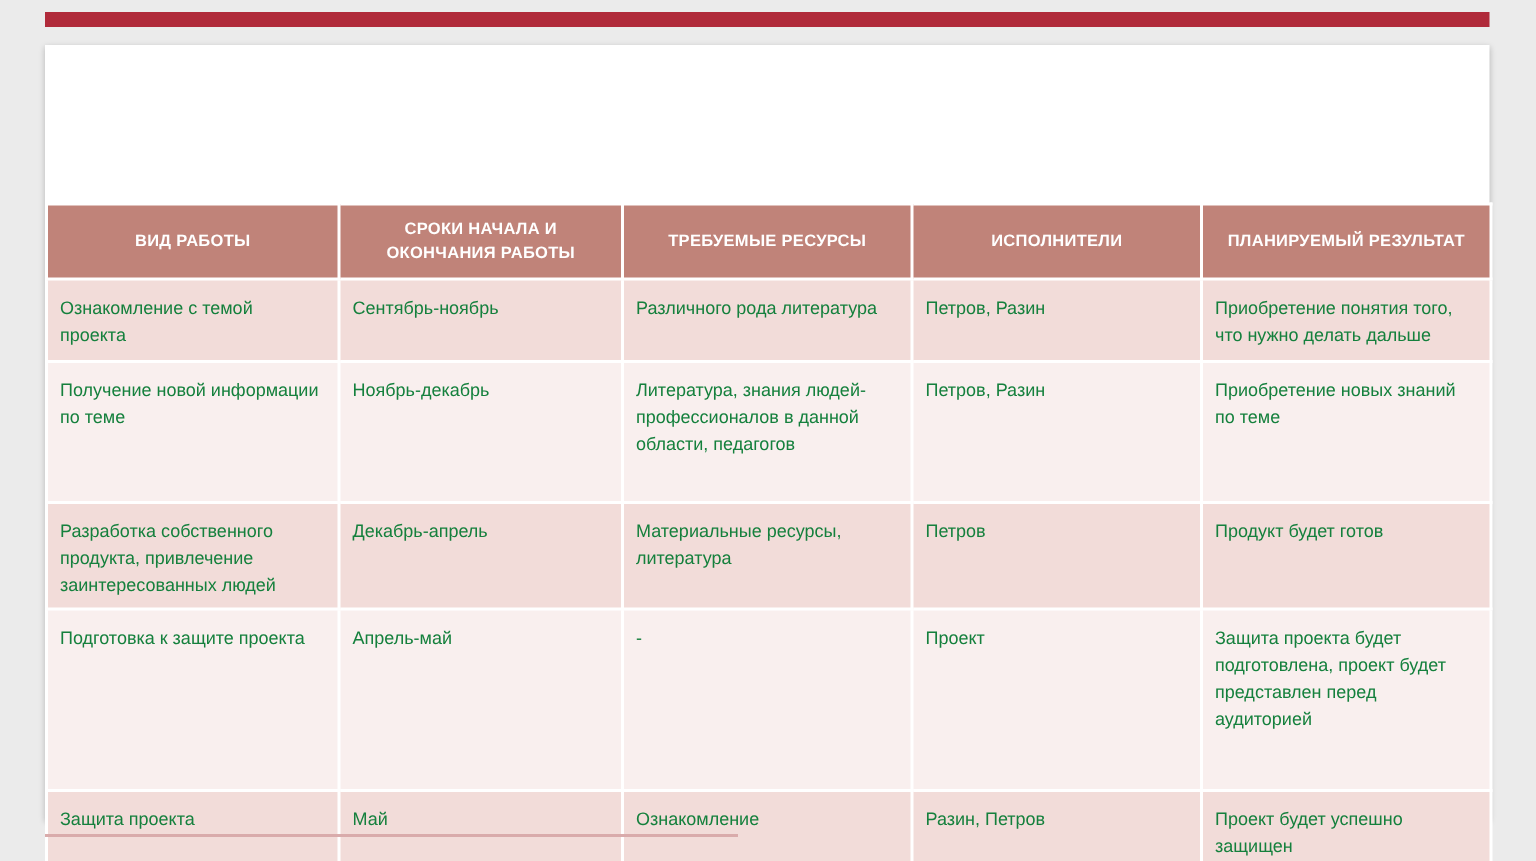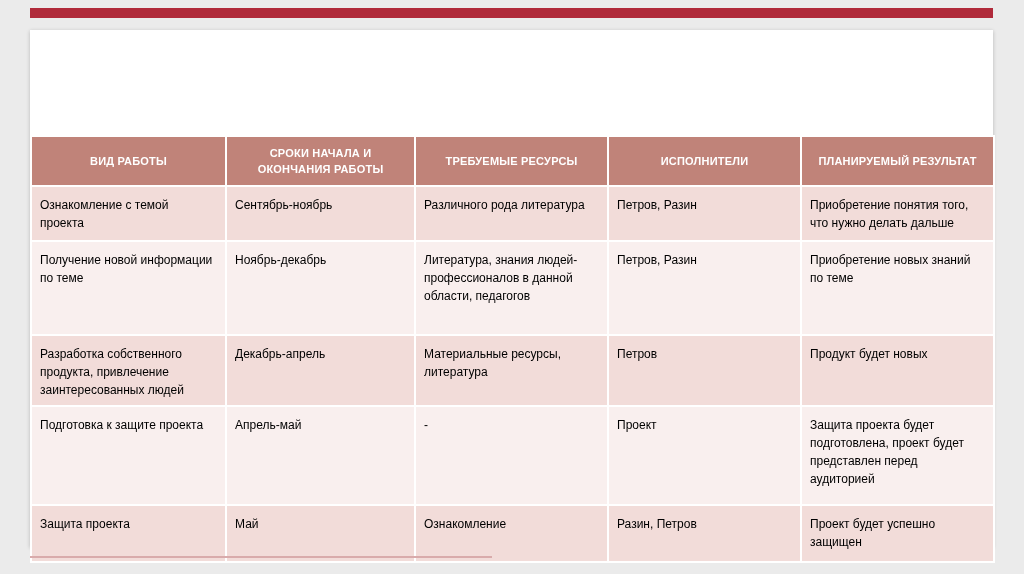--- a/index.html
+++ b/index.html
@@ -48,21 +48,21 @@
     text-align: center;
     vertical-align: middle;
     padding: 4px 10px;
     border: 2px solid #ffffff;
     height: 50px;
     letter-spacing: 0.2px;
     line-height: 1.5;
   }
   .roadmap td {
     font-size: 12px;
-    color: #000000;
+    color: #15803d;
     vertical-align: top;
     padding: 9px 10px 6px 8px;
     border: 2px solid #ffffff;
     line-height: 1.5;
   }
   tr.odd td  { background: var(--row-odd, #f2dcd9); }
   tr.even td { background: var(--row-even, #f9efee); }
   td.ac { text-align: left; }
   td.al { text-align: left; }
   .progress {
@@ -109,23 +109,23 @@
         <td class="al">Ноябрь-декабрь</td>
         <td class="al">Литература, знания людей-профессионалов в данной области, педагогов</td>
         <td class="ac">Петров, Разин</td>
         <td class="al">Приобретение новых знаний по теме</td>
       </tr>
       <tr class="odd" style="height:71px">
         <td class="al">Разработка собственного продукта, привлечение заинтересованных людей</td>
         <td class="al">Декабрь-апрель</td>
         <td class="al">Материальные ресурсы, литература</td>
         <td class="ac">Петров</td>
-        <td class="al">Продукт будет новых</td>
+        <td class="al">Продукт будет готов</td>
       </tr>
-      <tr class="even" style="height:99px">
+      <tr class="even" style="height:121px">
         <td class="al">Подготовка к защите проекта</td>
         <td class="al">Апрель-май</td>
         <td class="ac">-</td>
         <td class="ac">Проект</td>
         <td class="al">Защита проекта будет подготовлена, проект будет представлен перед аудиторией</td>
       </tr>
       <tr class="odd" style="height:57px">
         <td class="al">Защита проекта</td>
         <td class="al">Май</td>
         <td class="al">Ознакомление</td>

